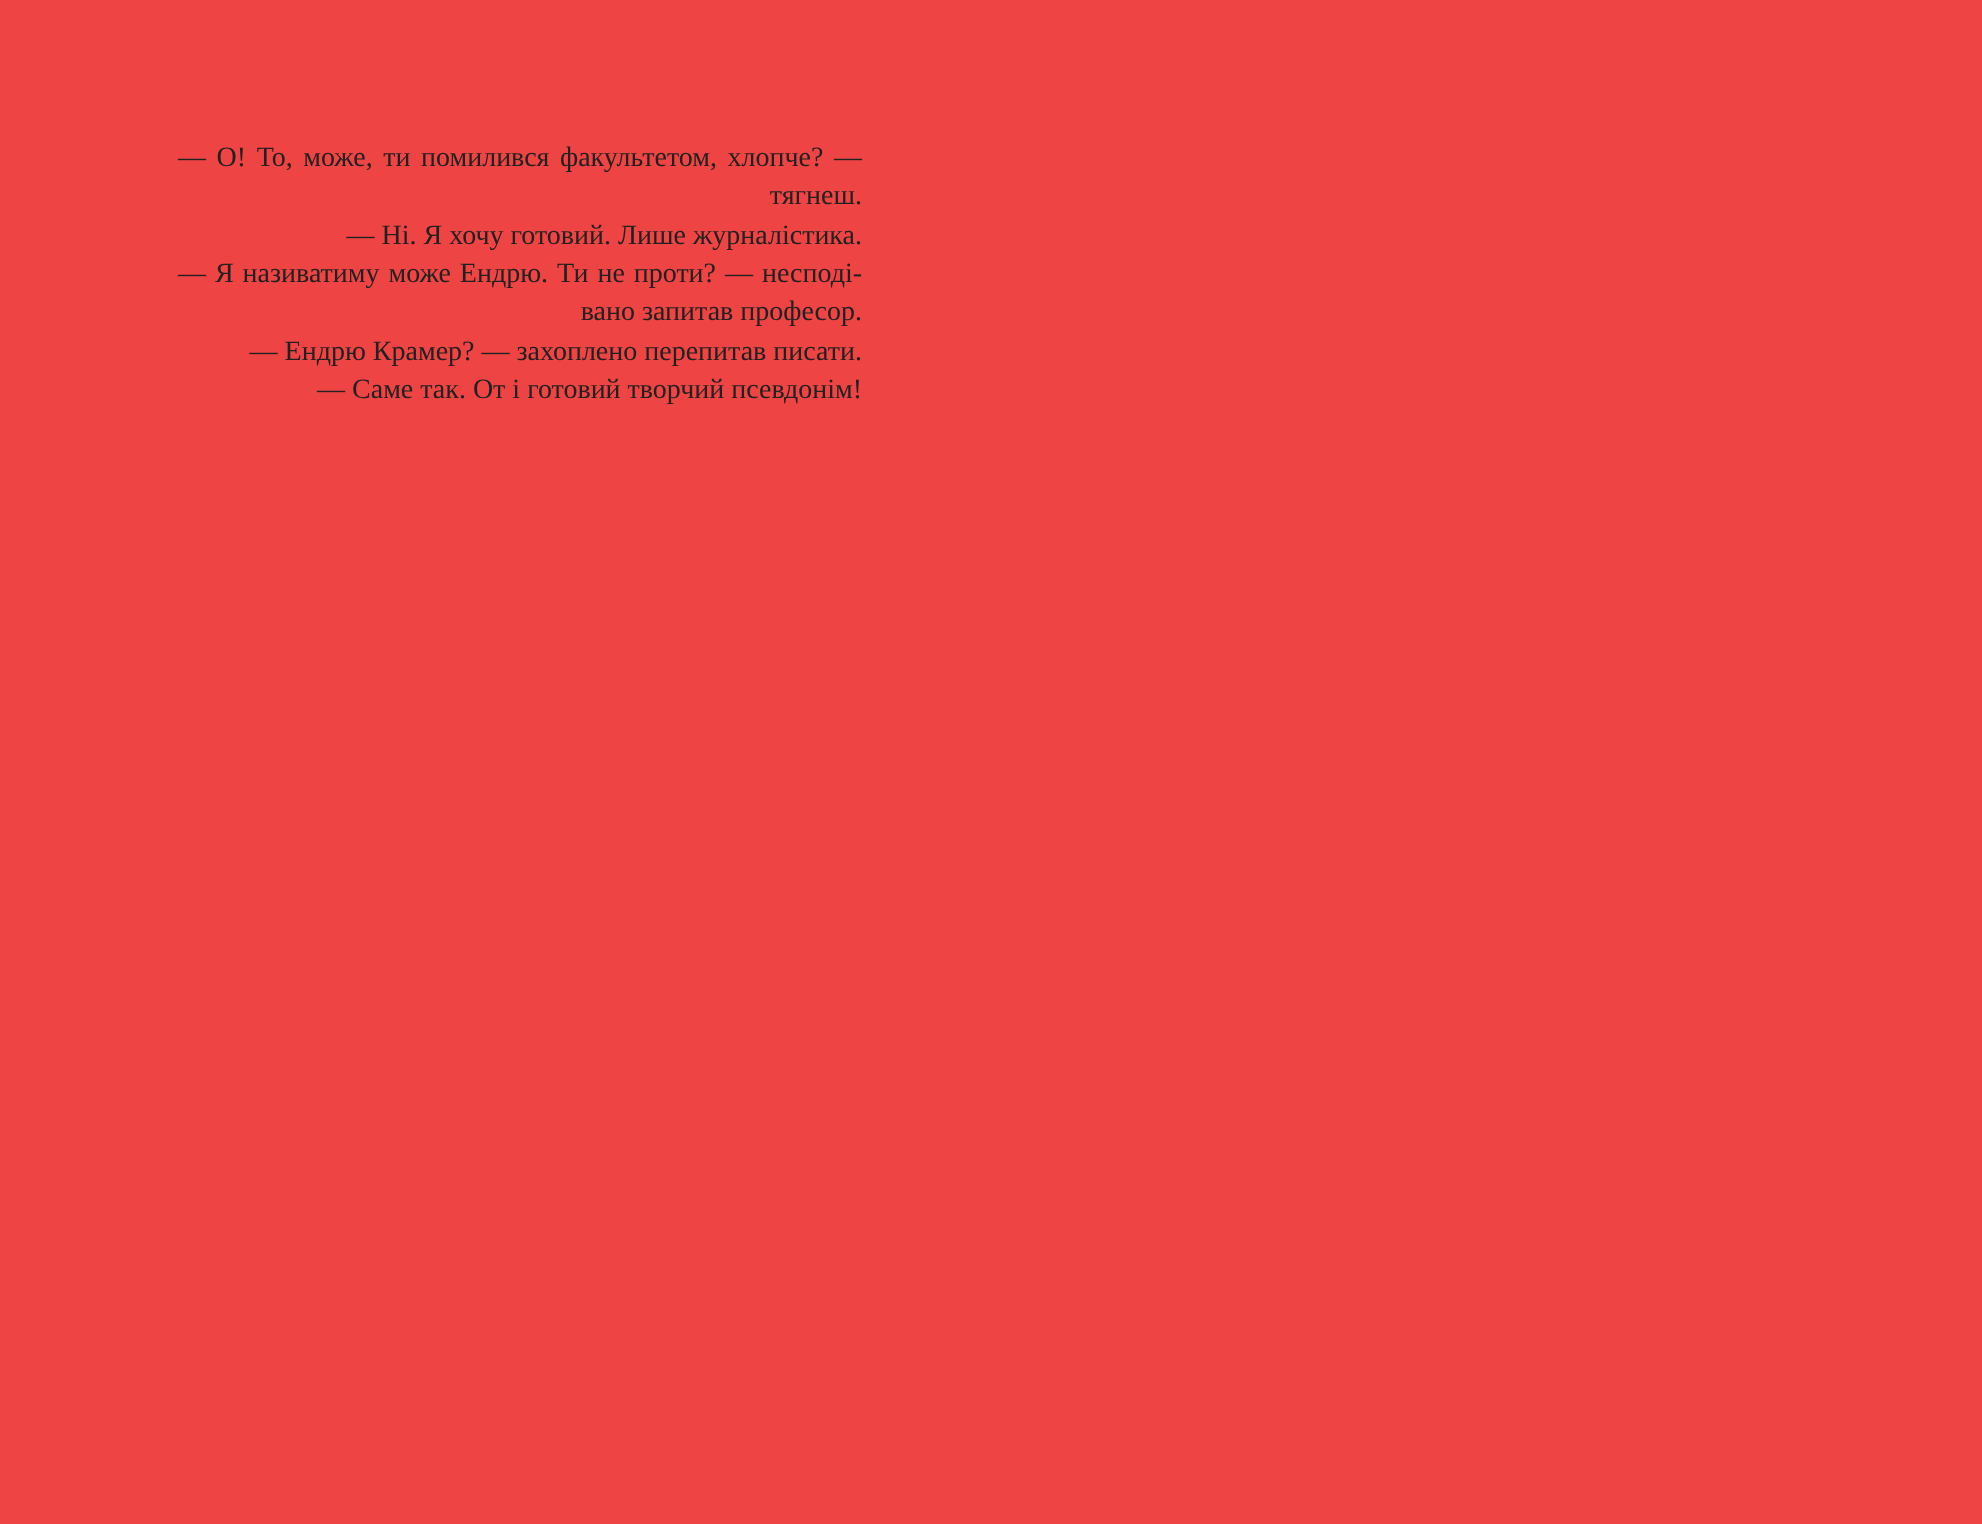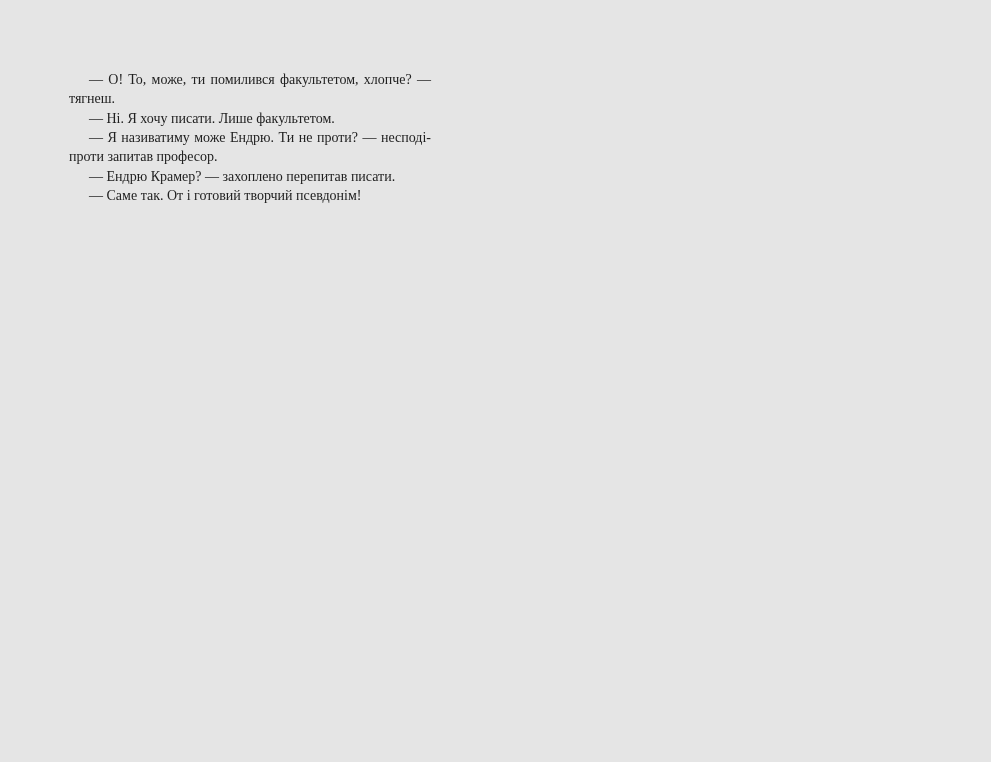--- a/index.html
+++ b/index.html
@@ -10,21 +10,21 @@
   body {
     width: 991px;
     height: 762px;
     position: relative;
     overflow: hidden;
     font-family: "Liberation Serif", serif;
   }
   .book-spread {
     position: absolute;
     inset: 0;
-    background: #e5e5e5;
+    background: #ef4444;
   }
   .page {
     position: absolute;
     top: 0;
     height: 762px;
   }
   .page.left  { left: 0;   width: 495px; }
   .page.right { left: 495px; width: 496px; }
 
   .textblock {
@@ -33,43 +33,43 @@
   #left-lines {
     left: 69px;
     top: 70px;
     width: 362px;
   }
   .text-line {
     font-family: "Liberation Serif", serif;
     font-size: 14px;
     line-height: 19.33px;
     color: #212121;
-    text-align: left;
+    text-align: right;
     white-space: normal;
   }
   .text-line.justify {
     text-align: justify;
     text-align-last: justify;
   }
   .text-line.indent {
     text-indent: 20px;
   }
 </style>
 </head>
 <body>
 
 <div class="book-spread">
 
   <div class="page left">
     <div class="textblock" id="left-lines">
         <div class="text-line justify indent">— О! То, може, ти помилився факультетом, хлопче? —</div>
         <div class="text-line">тягнеш.</div>
-        <div class="text-line indent">— Ні. Я хочу писати. Лише факультетом.</div>
+        <div class="text-line indent">— Ні. Я хочу готовий. Лише журналістика.</div>
         <div class="text-line justify indent">— Я називатиму може Ендрю. Ти не проти? — несподі-</div>
-        <div class="text-line">проти запитав професор.</div>
+        <div class="text-line">вано запитав професор.</div>
         <div class="text-line indent">— Ендрю Крамер? — захоплено перепитав писати.</div>
         <div class="text-line indent">— Саме так. От і готовий творчий псевдонім!</div>
       </div>
   </div>
 
   <div class="page right">
     
     
     
   </div>

